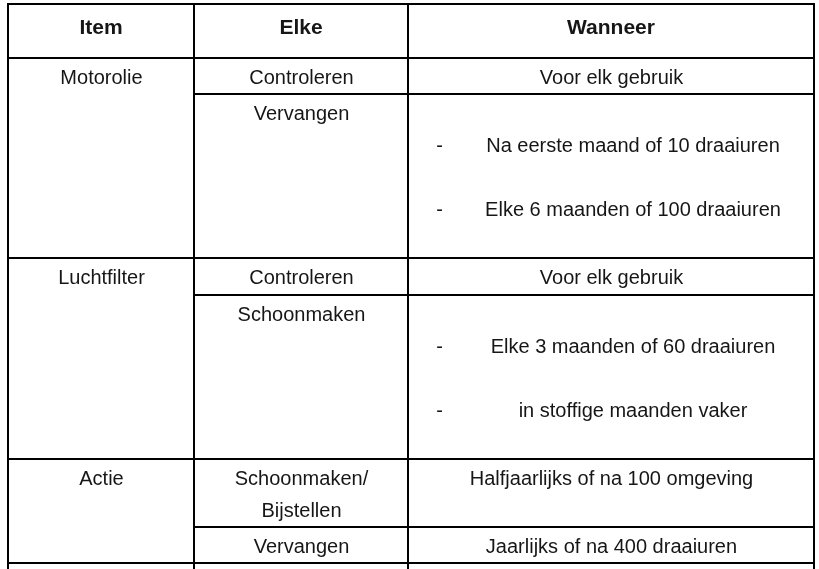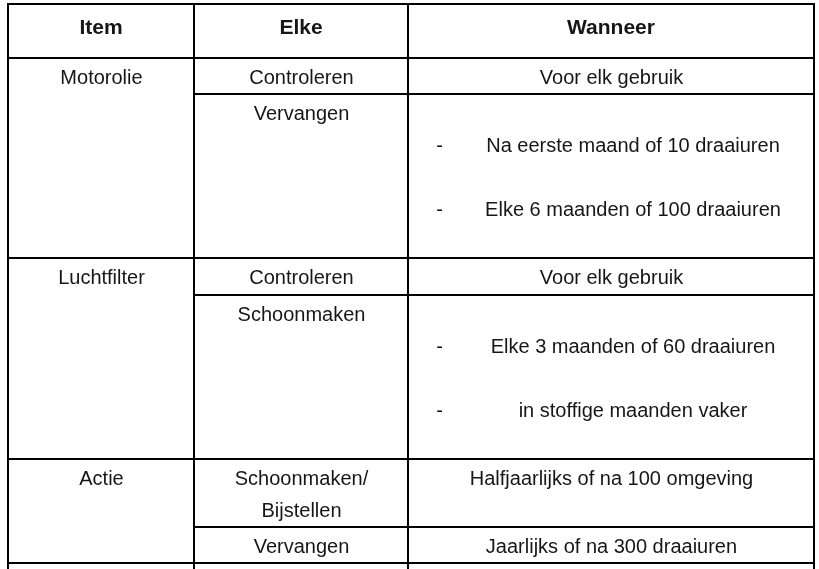--- a/index.html
+++ b/index.html
@@ -122,21 +122,21 @@
         </td>
       </tr>
       <tr class="rh66">
         <td rowspan="2">Actie</td>
         <td>Schoonmaken/
 Bijstellen</td>
         <td>Halfjaarlijks of na 100 omgeving</td>
       </tr>
       <tr class="rh32">
         <td>Vervangen</td>
-        <td>Jaarlijks of na 300 draaiuren</td>
+        <td>Jaarlijks of na 400 draaiuren</td>
       </tr>
       <tr class="rh66">
         <td>Kleppen</td>
         <td>Controleren/
 Bijstellen</td>
         <td>Jaarlijks of na 200 draaiuren, door uw
 dealer</td>
       </tr>
 
     </tbody>

